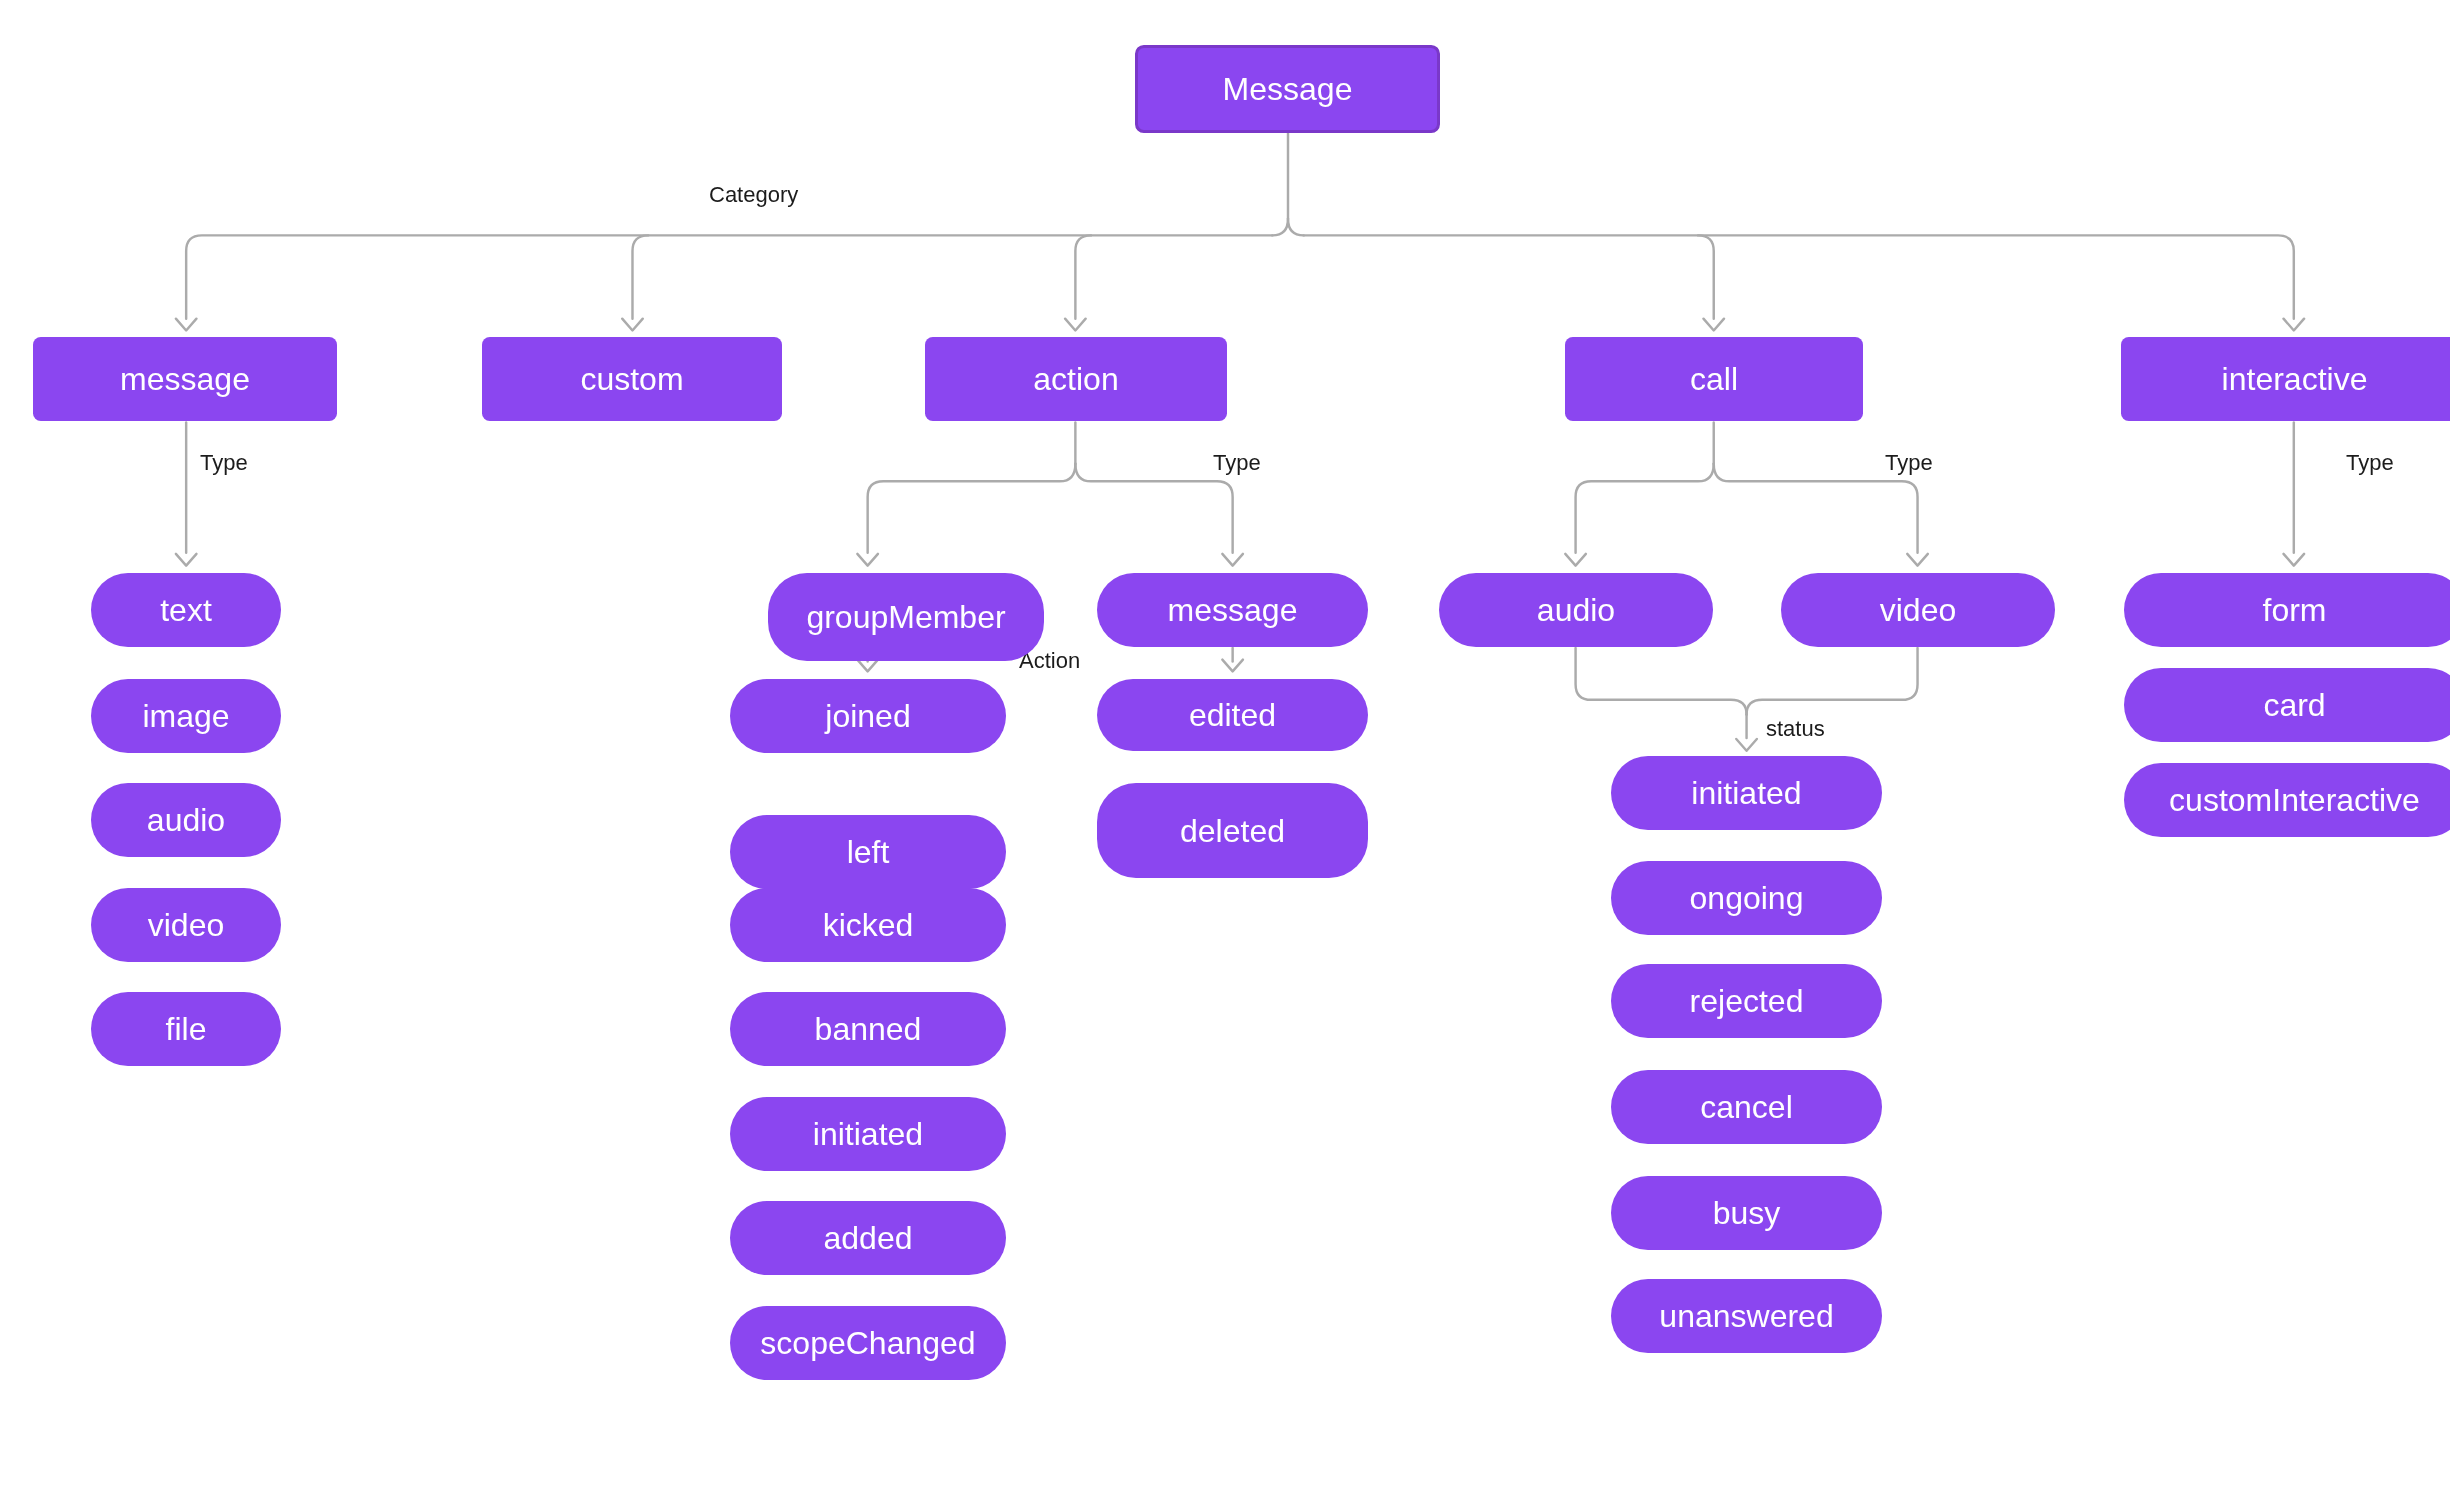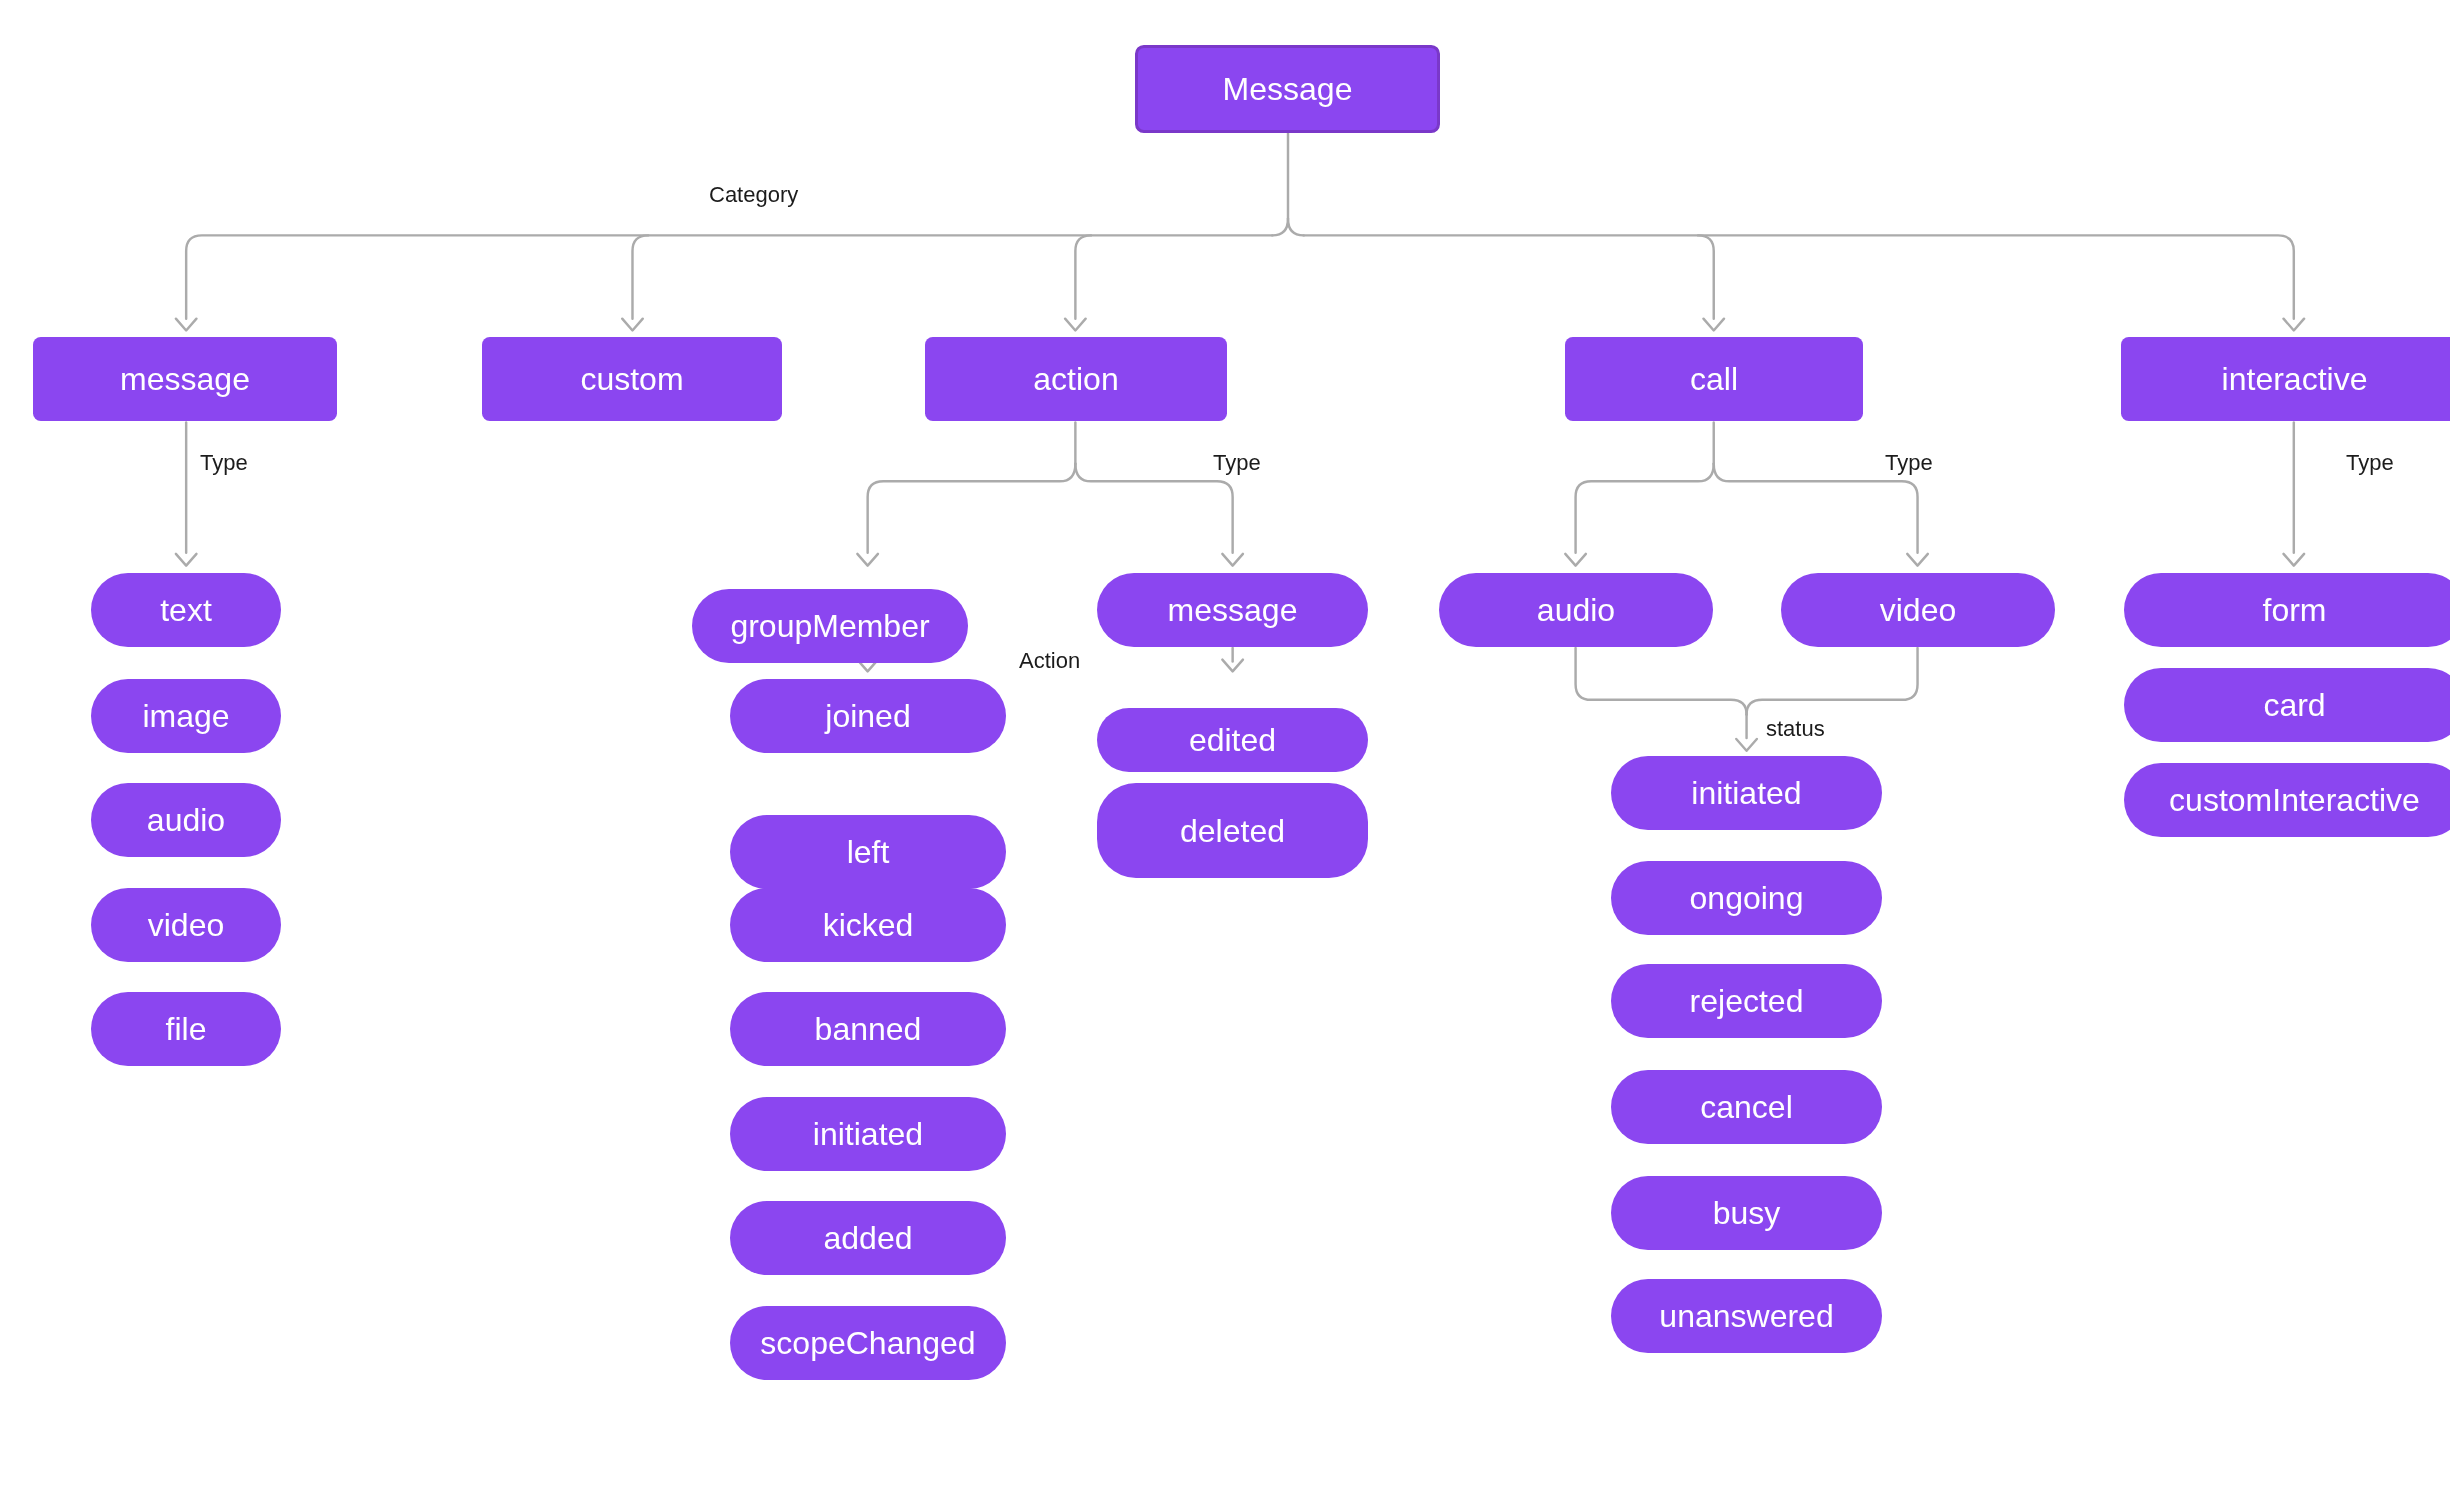--- a/index.html
+++ b/index.html
@@ -98,32 +98,32 @@
   <div class="node rect" style="left:925px;top:337px;width:302px;height:84px;">action</div>
   <div class="node rect" style="left:1565px;top:337px;width:298px;height:84px;">call</div>
   <div class="node rect" style="left:2121px;top:337px;width:347px;height:84px;">interactive</div>
 
   <div class="node pill" style="left:91px;top:573px;width:190px;height:74px;">text</div>
   <div class="node pill" style="left:91px;top:679px;width:190px;height:74px;">image</div>
   <div class="node pill" style="left:91px;top:783px;width:190px;height:74px;">audio</div>
   <div class="node pill" style="left:91px;top:888px;width:190px;height:74px;">video</div>
   <div class="node pill" style="left:91px;top:992px;width:190px;height:74px;">file</div>
 
-  <div class="node pill" style="left:692px;top:573px;width:276px;height:74px;margin-top:16px;">groupMember</div>
+  <div class="node pill" style="left:768px;top:573px;width:276px;height:88px;">groupMember</div>
   <div class="node pill" style="left:1097px;top:573px;width:271px;height:74px;">message</div>
 
   <div class="node pill" style="left:730px;top:679px;width:276px;height:74px;">joined</div>
   <div class="node pill" style="left:730px;top:783px;width:276px;height:74px;margin-top:32px;">left</div>
   <div class="node pill" style="left:730px;top:888px;width:276px;height:74px;">kicked</div>
   <div class="node pill" style="left:730px;top:992px;width:276px;height:74px;">banned</div>
   <div class="node pill" style="left:730px;top:1097px;width:276px;height:74px;">initiated</div>
   <div class="node pill" style="left:730px;top:1201px;width:276px;height:74px;">added</div>
   <div class="node pill" style="left:730px;top:1306px;width:276px;height:74px;">scopeChanged</div>
 
-  <div class="node pill" style="left:1097px;top:708px;width:271px;height:64px;text-align:center;">edited</div>
+  <div class="node pill" style="left:1097px;top:679px;width:271px;height:72px;text-align:center;">edited</div>
   <div class="node pill" style="left:1097px;top:783px;width:271px;height:95px;">deleted</div>
 
   <div class="node pill" style="left:1439px;top:573px;width:274px;height:74px;">audio</div>
   <div class="node pill" style="left:1781px;top:573px;width:274px;height:74px;">video</div>
 
   <div class="node pill" style="left:1611px;top:756px;width:271px;height:74px;">initiated</div>
   <div class="node pill" style="left:1611px;top:861px;width:271px;height:74px;">ongoing</div>
   <div class="node pill" style="left:1611px;top:964px;width:271px;height:74px;">rejected</div>
   <div class="node pill" style="left:1611px;top:1070px;width:271px;height:74px;">cancel</div>
   <div class="node pill" style="left:1611px;top:1176px;width:271px;height:74px;">busy</div>

